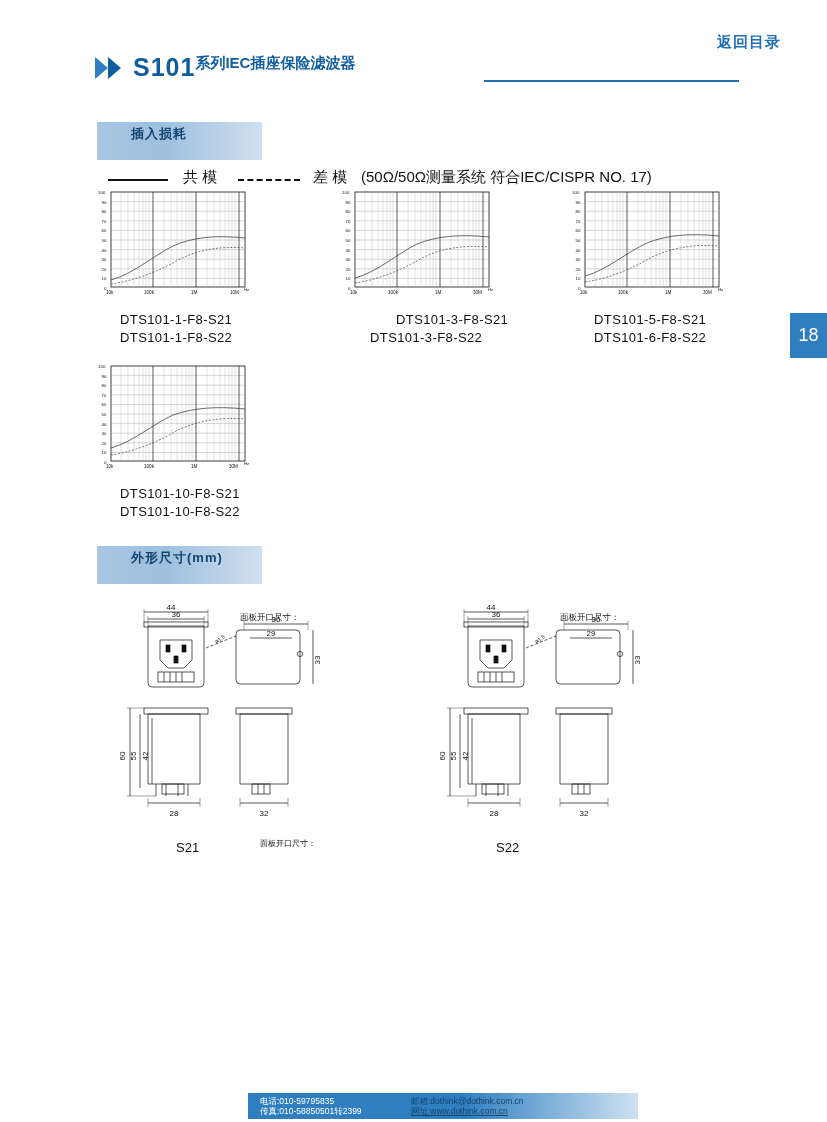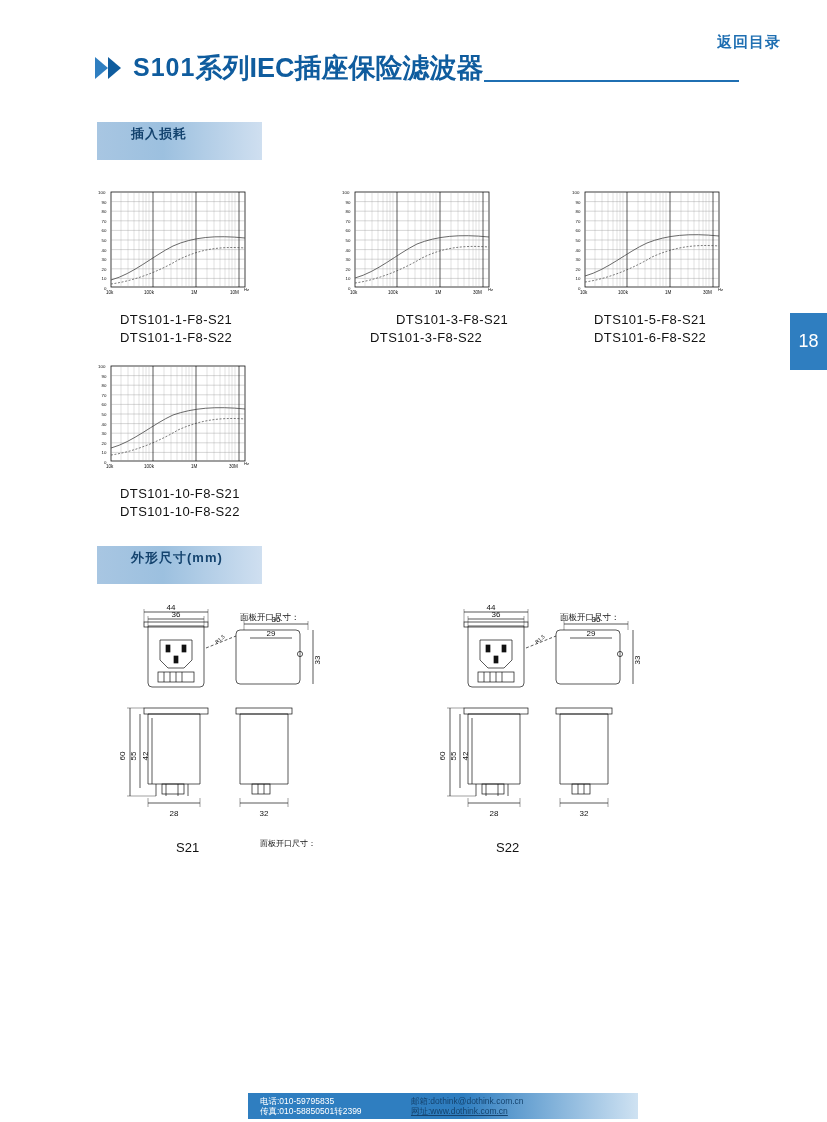--- a/index.html
+++ b/index.html
@@ -25,21 +25,21 @@
   }
   .chev{
     display:inline-block;width:34px;height:26px;position:relative;margin-right:4px;
   }
   .chev svg{display:block;}
   .title-main{
     font-size:25px;font-weight:bold;color:#0f5c9e;letter-spacing:1px;
     line-height:1;
   }
   .title-sub{
-    font-size:27px;font-weight:bold;color:#0f5c9e;letter-spacing:0px;
+    font-size:15px;font-weight:bold;color:#0f5c9e;letter-spacing:0px;
     line-height:1;
   }
   .title-rule{
     position:absolute;left:484px;top:80px;width:255px;height:2px;background:#1f6fb2;
   }
 
   
   .sec{
     position:absolute;height:38px;width:165px;
     background:linear-gradient(to right,#a8c6e2 0%,#9cc0df 40%,#cfdff0 100%);
@@ -66,21 +66,21 @@
   }
 
   
   .dwg{position:absolute;}
   .dwg-label{
     position:absolute;font-size:13px;color:#111;
   }
 
   
   .pagetab{
-    position:absolute;right:0;top:313px;width:37px;height:57px;
+    position:absolute;right:0;top:313px;width:37px;height:45px;
     background:#2f7ec0;color:#fff;font-size:18px;
     display:flex;align-items:center;justify-content:center;
   }
 
   
   .footer{
     position:absolute;left:248px;top:1093px;width:390px;height:26px;
     background:linear-gradient(to right,#2f7ec0 0%,#2f7ec0 55%,#cfe2f2 100%);
     color:#ffffff;
   }
@@ -111,20 +111,27 @@
     <span class="title-sub">系列IEC插座保险滤波器</span>
   </div>
   <div class="title-rule"></div>
 
   <div class="pagetab">18</div>
 
   <div class="sec" id="sec-loss">
     <span class="lbl">插入损耗</span>
   </div>
 
+  <div class="legend">
+    <span class="lg-line"></span>
+    <span class="lg-t1">共 模</span>
+    <span class="lg-dash"></span>
+    <span class="lg-t2">差 模</span>
+    <span class="lg-t3">(50Ω/50Ω测量系统  符合IEC/CISPR NO. 17)</span>
+  </div>
 
   <div class="chart" style="left:98px;top:188px;">
     <svg width="160" height="118" viewBox="0 0 160 118">
       <g font-family="Liberation Sans, sans-serif" font-size="4.4" fill="#111">
         <text x="0" y="6">100</text>
           <text x="3.5" y="15.6">90</text>
           <text x="3.5" y="25.2">80</text>
         <text x="3.5" y="34.8">70</text>
           <text x="3.5" y="44.4">60</text>
           <text x="3.5" y="54">50</text>

